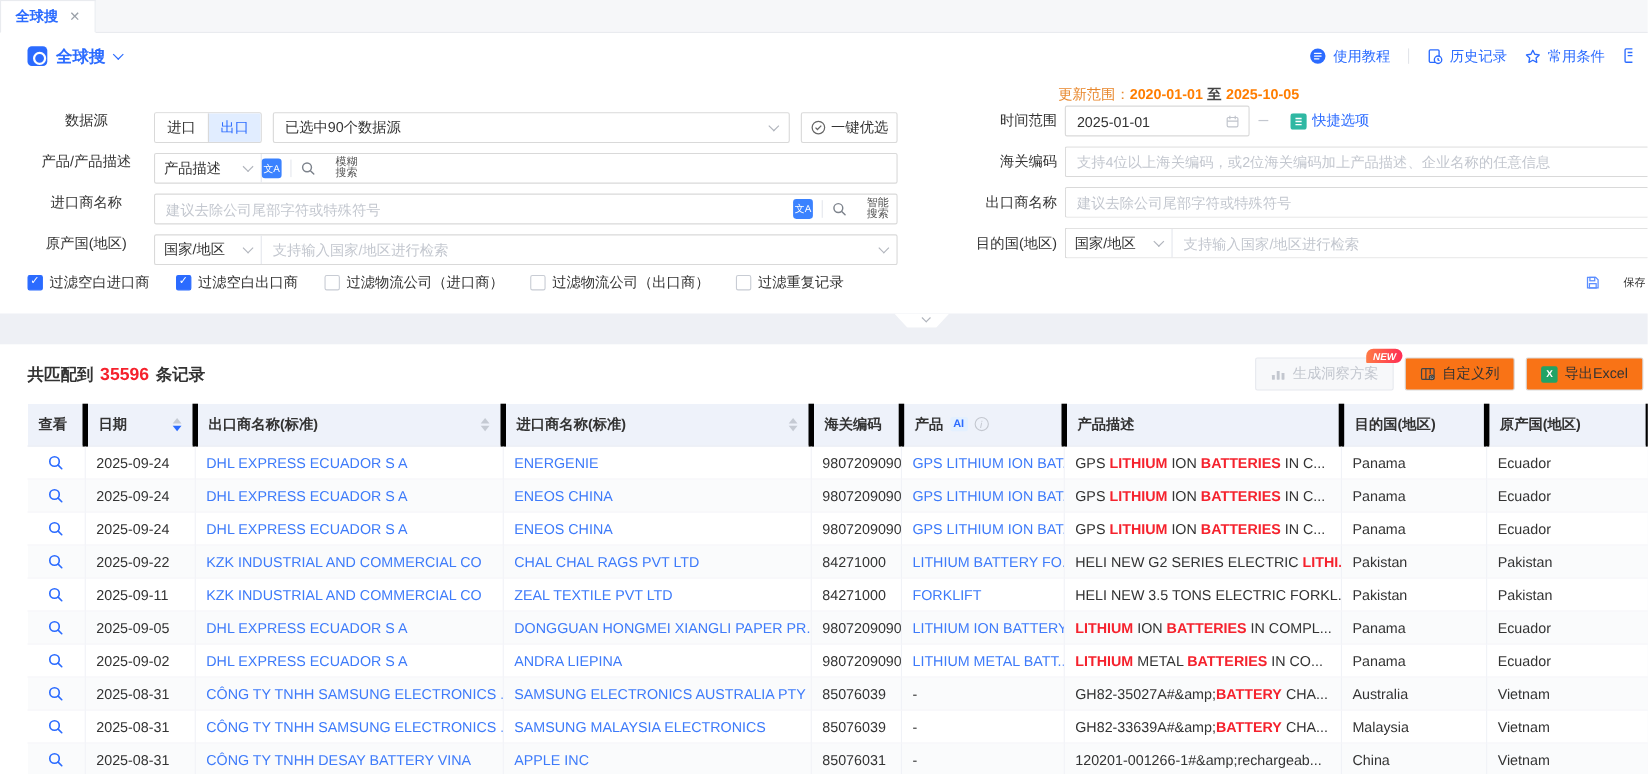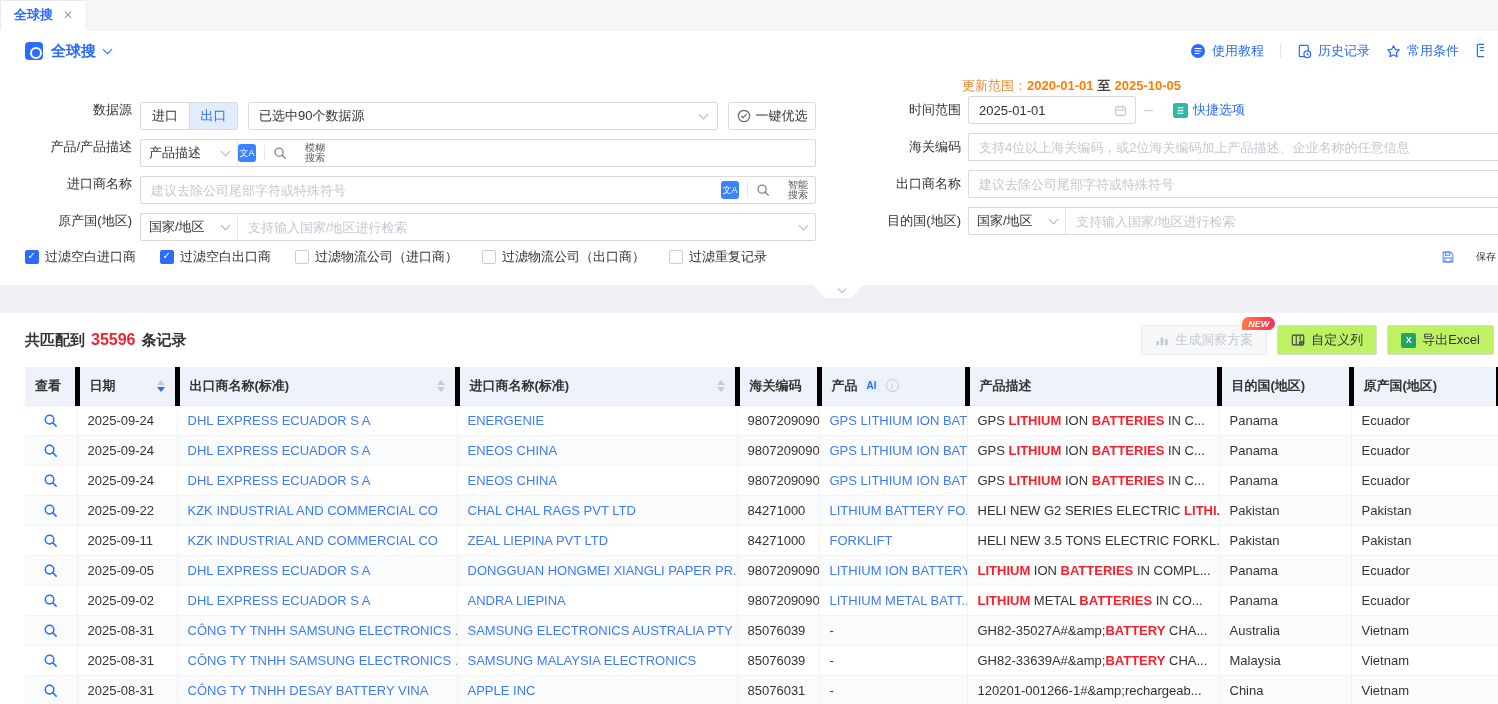--- a/index.html
+++ b/index.html
@@ -23,21 +23,21 @@
   .h-act{display:flex;align-items:center;gap:6px;cursor:pointer;white-space:nowrap;}
   .vdiv{width:1px;height:14px;background:#e3e5ea;}
   .partial-icon{width:9px;height:16px;overflow:hidden;flex:none;}
 
   
   .form-panel{position:relative;padding:24px 0 18px 25px;background:#fff;}
   .update-range{position:absolute;top:5px;left:962px;font-size:13px;color:#e8882e;white-space:nowrap;}
   .update-range b{color:#ff7d00;}
   .update-range .to{color:#444;font-weight:700;margin:0 4px;}
   .f-row{display:flex;align-items:center;margin-bottom:9px;height:28px;}
-  .lbl{width:107px;text-align:right;margin-right:8px;font-size:13px;color:#333;flex:none;white-space:nowrap;}
+  .lbl{width:107px;text-align:center;margin-right:8px;font-size:13px;color:#333;flex:none;white-space:nowrap;}
   .r-lbl{width:83px;text-align:right;margin-left:62px;margin-right:7px;font-size:13px;color:#333;flex:none;white-space:nowrap;}
   .left-ctrls{display:flex;align-items:center;width:676px;flex:none;margin-top:12px;}
   .right-ctrls{display:flex;align-items:center;flex:1;min-width:0;}
   .ctl{height:28px;border:1px solid #d9d9d9;border-radius:2px;background:#fff;display:flex;align-items:center;}
   .seg{height:28px;border:1px solid #d9d9d9;border-radius:2px;display:flex;overflow:hidden;flex:none;}
   .seg-btn{width:48px;text-align:center;line-height:26px;font-size:13px;color:#333;background:#fff;cursor:pointer;}
   .seg-btn + .seg-btn{border-left:1px solid #d9d9d9;}
   .seg-btn.active{background:#e1edff;color:#2b6bff;}
   .dd{width:470px;margin-left:10px;padding:0 10px;font-size:13px;color:#333;cursor:pointer;}
   .dd .chev{margin-left:auto;}
@@ -69,21 +69,21 @@
   .panel-gap{height:28px;background:#eef0f5;position:relative;}
   .collapse-tab{position:absolute;left:813px;top:0;width:50px;height:13px;background:#fff;
     clip-path:polygon(0 0,100% 0,76% 100%,24% 100%);display:flex;justify-content:center;cursor:pointer;}
   .collapse-tab .chev{width:6px;height:6px;margin-top:1px;}
 
   
   .results-head{display:flex;align-items:center;padding:12px 4px 12px 25px;}
   .match{font-size:15px;font-weight:700;color:#333;}
   .match .count{color:#f5222d;font-size:16px;margin:0 6px;}
   .btns{margin-left:auto;display:flex;gap:10px;}
-  .btn{height:30px;border:1px solid #d9d9d9;background:#bef264;border-radius:2px;display:inline-flex;align-items:center;gap:6px;padding:0 13px;font-size:13px;color:#333;cursor:pointer;white-space:nowrap;}
+  .btn{height:30px;border:1px solid #d9d9d9;background:#f97316;border-radius:2px;display:inline-flex;align-items:center;gap:6px;padding:0 13px;font-size:13px;color:#333;cursor:pointer;white-space:nowrap;}
   .btn.disabled{color:#c3c7cf;background:#f7f8fa;border-color:#e6e8ee;position:relative;cursor:default;}
   .new-badge{position:absolute;top:-9px;right:-9px;background:linear-gradient(90deg,#ff7a45,#ff2d55);color:#fff;font-size:9px;font-style:italic;font-weight:700;padding:1.5px 6px;border-radius:8px 8px 8px 1px;}
   .xls-icon{width:15px;height:15px;border-radius:2px;background:#21a366;color:#fff;font-size:9px;font-weight:700;display:flex;align-items:center;justify-content:center;}
 
   
   .results-table{border-collapse:collapse;table-layout:fixed;width:1473px;margin-left:25px;font-size:13px;}
   .results-table th{height:38px;background:#eef2fa;font-weight:700;color:#333;text-align:left;padding:0 10px;
     border-right:5px solid #000000;border-bottom:1px solid #e3e8f2;white-space:nowrap;overflow:hidden;}
   .th-flex{display:flex;align-items:center;gap:6px;}
   .sorter{display:flex;flex-direction:column;gap:2px;margin-left:auto;flex:none;}
@@ -478,21 +478,21 @@
         </tr>
         <tr>
           <td class="c-view"><span class="view-btn">
               <svg width="15" height="15" viewBox="0 0 16 16" fill="none">
                 <circle cx="7" cy="7" r="4.6" stroke="#2b6bff" stroke-width="1.6"></circle>
                 <path d="M10.5 10.5L14 14" stroke="#2b6bff" stroke-width="1.6" stroke-linecap="round"></path>
               </svg>
             </span></td>
           <td>2025-09-11</td>
           <td><span class="lnk">KZK INDUSTRIAL AND COMMERCIAL CO</span></td>
-          <td><span class="lnk">ZEAL LIEPINA PVT LTD</span></td>
+          <td><span class="lnk">ZEAL TEXTILE PVT LTD</span></td>
           <td>84271000</td>
           <td><span class="lnk">FORKLIFT</span></td>
           <td><span>HELI NEW 3.5 TONS ELECTRIC FORKL...</span></td>
           <td>Pakistan</td>
           <td>Pakistan</td>
         </tr>
         <tr>
           <td class="c-view"><span class="view-btn">
               <svg width="15" height="15" viewBox="0 0 16 16" fill="none">
                 <circle cx="7" cy="7" r="4.6" stroke="#2b6bff" stroke-width="1.6"></circle>

